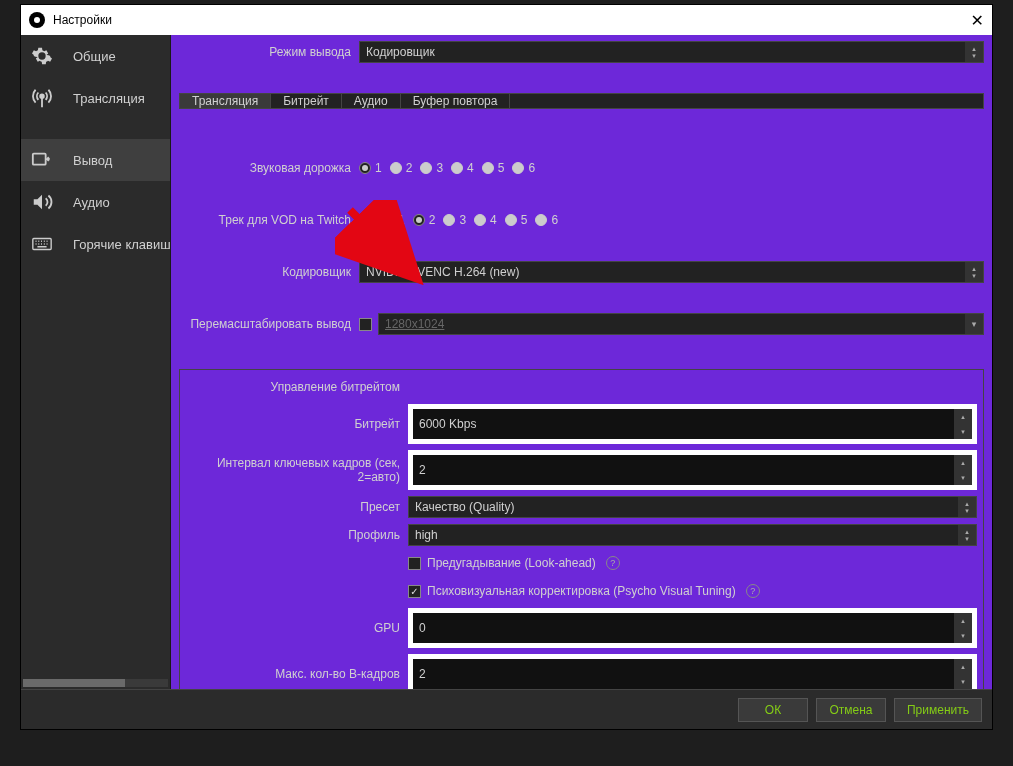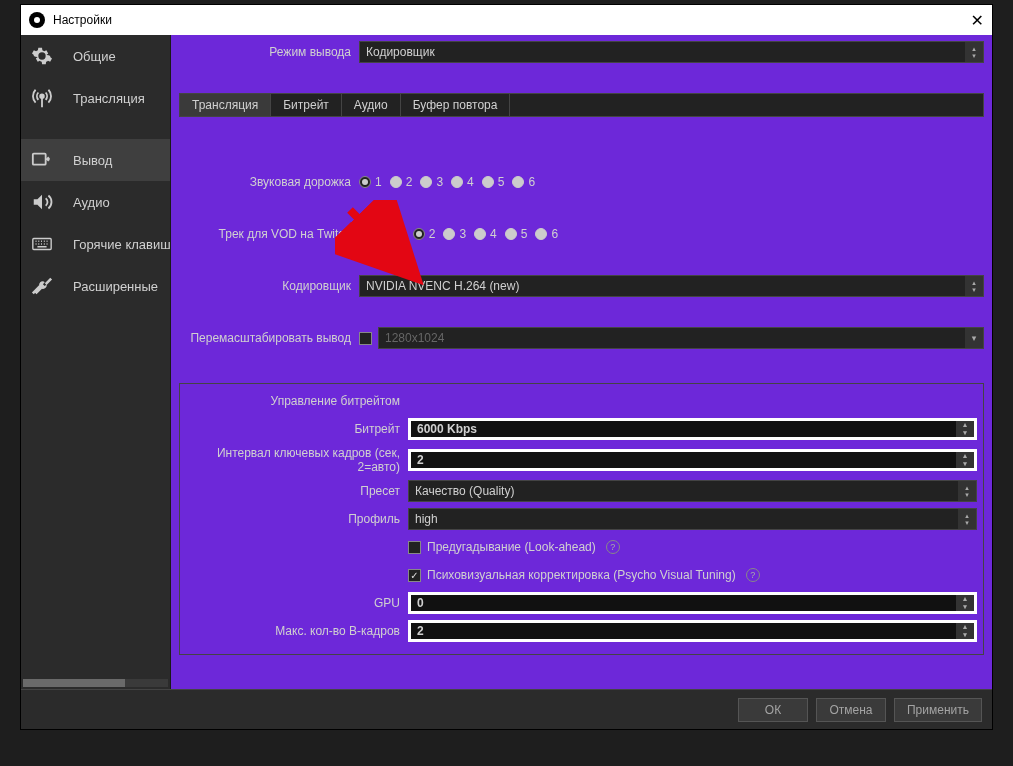--- a/index.html
+++ b/index.html
@@ -21,39 +21,39 @@
 .row { display: flex; align-items: center; margin-bottom: 6px; min-height: 22px; }
 .row .label { text-align: right; color: #d0d0d0; font-size: 12px; padding-right: 8px; }
 .row .label.w1 { width: 180px; }
 .row .label.w2 { width: 228px; }
 .select { flex: 1; background: #222; border: 1px solid #444; color: #d0d0d0; font-size: 12px; height: 22px; display: flex; align-items: center; padding: 0 6px; position: relative; cursor: pointer; }
 .select .updown { position: absolute; right: 0; top: 0; bottom: 0; width: 18px; display: flex; flex-direction: column; align-items: center; justify-content: center; background: #333; }
 .select .updown::before { content: '▴'; font-size: 7px; color: #aaa; line-height: 7px; }
 .select .updown::after { content: '▾'; font-size: 7px; color: #aaa; line-height: 7px; }
 .select .down { position: absolute; right: 0; top: 0; bottom: 0; width: 18px; display: flex; align-items: center; justify-content: center; background: #333; }
 .select .down::after { content: '▾'; font-size: 9px; color: #aaa; }
-.select.disabled { color: #666; }
+.select.disabled { color: #666; text-decoration: underline; }
 .tabs { display: flex; border: 1px solid #444; background: #222; height: 24px; }
 .tab { padding: 0 12px; display: flex; align-items: center; font-size: 12px; color: #d0d0d0; border-right: 1px solid #444; cursor: pointer; }
 .tab.active { background: #3a3a3a; }
 .radio-row { display: flex; align-items: center; gap: 8px; }
 .radio { display: flex; align-items: center; gap: 4px; color: #d0d0d0; font-size: 12px; cursor: pointer; }
 .radio .dot { width: 12px; height: 12px; border-radius: 50%; border: 1px solid #888; background: #222; display: flex; align-items: center; justify-content: center; }
 .radio.selected .dot::after { content: ''; width: 6px; height: 6px; border-radius: 50%; background: #ccc; }
 .radio.filled .dot { background: #ccc; border-color: #ccc; }
 .checkbox { width: 13px; height: 13px; border: 1px solid #888; background: #222; display: flex; align-items: center; justify-content: center; cursor: pointer; }
 .checkbox.checked::after { content: '✓'; font-size: 10px; color: #ddd; }
 .inner-panel { border: 1px solid #444; padding: 6px 6px 6px 0; margin-top: 4px; }
-.spinbox { flex: 1; background: #111; border: 3px solid #ffffff; color: #d0d0d0; font-size: 12px; height: 22px; display: flex; align-items: center; padding: 0 6px; position: relative; font-weight: bold; }
+.spinbox { flex: 1; background: #111; border: 5px solid #ffffff; color: #d0d0d0; font-size: 12px; height: 40px; display: flex; align-items: center; padding: 0 6px; position: relative; }
 .spinbox .updown { position: absolute; right: 0; top: 0; bottom: 0; width: 18px; display: flex; flex-direction: column; background: #333; }
 .spinbox .up, .spinbox .dn { flex: 1; display: flex; align-items: center; justify-content: center; font-size: 7px; color: #aaa; cursor: pointer; }
 .check-inline { display: flex; align-items: center; gap: 6px; color: #d0d0d0; font-size: 12px; }
 .help { width: 14px; height: 14px; border: 1px solid #888; border-radius: 50%; display: flex; align-items: center; justify-content: center; font-size: 9px; color: #aaa; margin-left: 4px; }
 .footer { height: 40px; border-top: 1px solid #444; display: flex; align-items: center; justify-content: flex-end; padding: 0 10px; gap: 8px; background: #2b2b2b; }
-.btn { min-width: 70px; height: 24px; background: #3a3a3a; border: 1px solid #555; color: #a3a3a3; font-size: 12px; display: flex; align-items: center; justify-content: center; padding: 0 12px; cursor: pointer; }
+.btn { min-width: 70px; height: 24px; background: #3a3a3a; border: 1px solid #555; color: #84cc16; font-size: 12px; display: flex; align-items: center; justify-content: center; padding: 0 12px; cursor: pointer; }
 .arrow-overlay { position: absolute; pointer-events: none; }
 svg { display: block; }
 </style>
 </head>
 <body>
 
 <div class="window">
   <div class="titlebar">
     <div class="app-icon"></div>
     <div class="title">Настройки</div>
@@ -98,28 +98,20 @@
       </div>
       <div class="sidebar-item">
         <span class="icon">
             <svg width="22" height="22" viewBox="0 0 24 24" fill="none" stroke="#ccc" stroke-width="1.5">
               <rect x="2" y="6" width="20" height="12" rx="1"></rect>
               <path d="M5 9h1M8 9h1M11 9h1M14 9h1M17 9h1M5 12h1M8 12h1M11 12h1M14 12h1M17 12h1M7 15h10"></path>
             </svg>
           </span>
         <span>Горячие клавиши</span>
       </div>
-      <div class="sidebar-item">
-        <span class="icon">
-            <svg width="22" height="22" viewBox="0 0 24 24" fill="#ccc">
-              <path d="M21 3l-6 6 2 2 6-6-2-2zM3 21l8-8-2-2-8 8 2 2zM14 7a4 4 0 00-5 5l-6 6 3 3 6-6a4 4 0 005-5l-2 2-2-2 2-2z"></path>
-            </svg>
-          </span>
-        <span>Расширенные</span>
-      </div>
       <div class="sidebar-scroll">
           <div class="sidebar-scroll-thumb"></div>
         </div>
     </div>
 
     <div class="content">
       <div class="row">
         <div class="label w1">Режим вывода</div>
         <div class="select">
           <span>Кодировщик</span>

